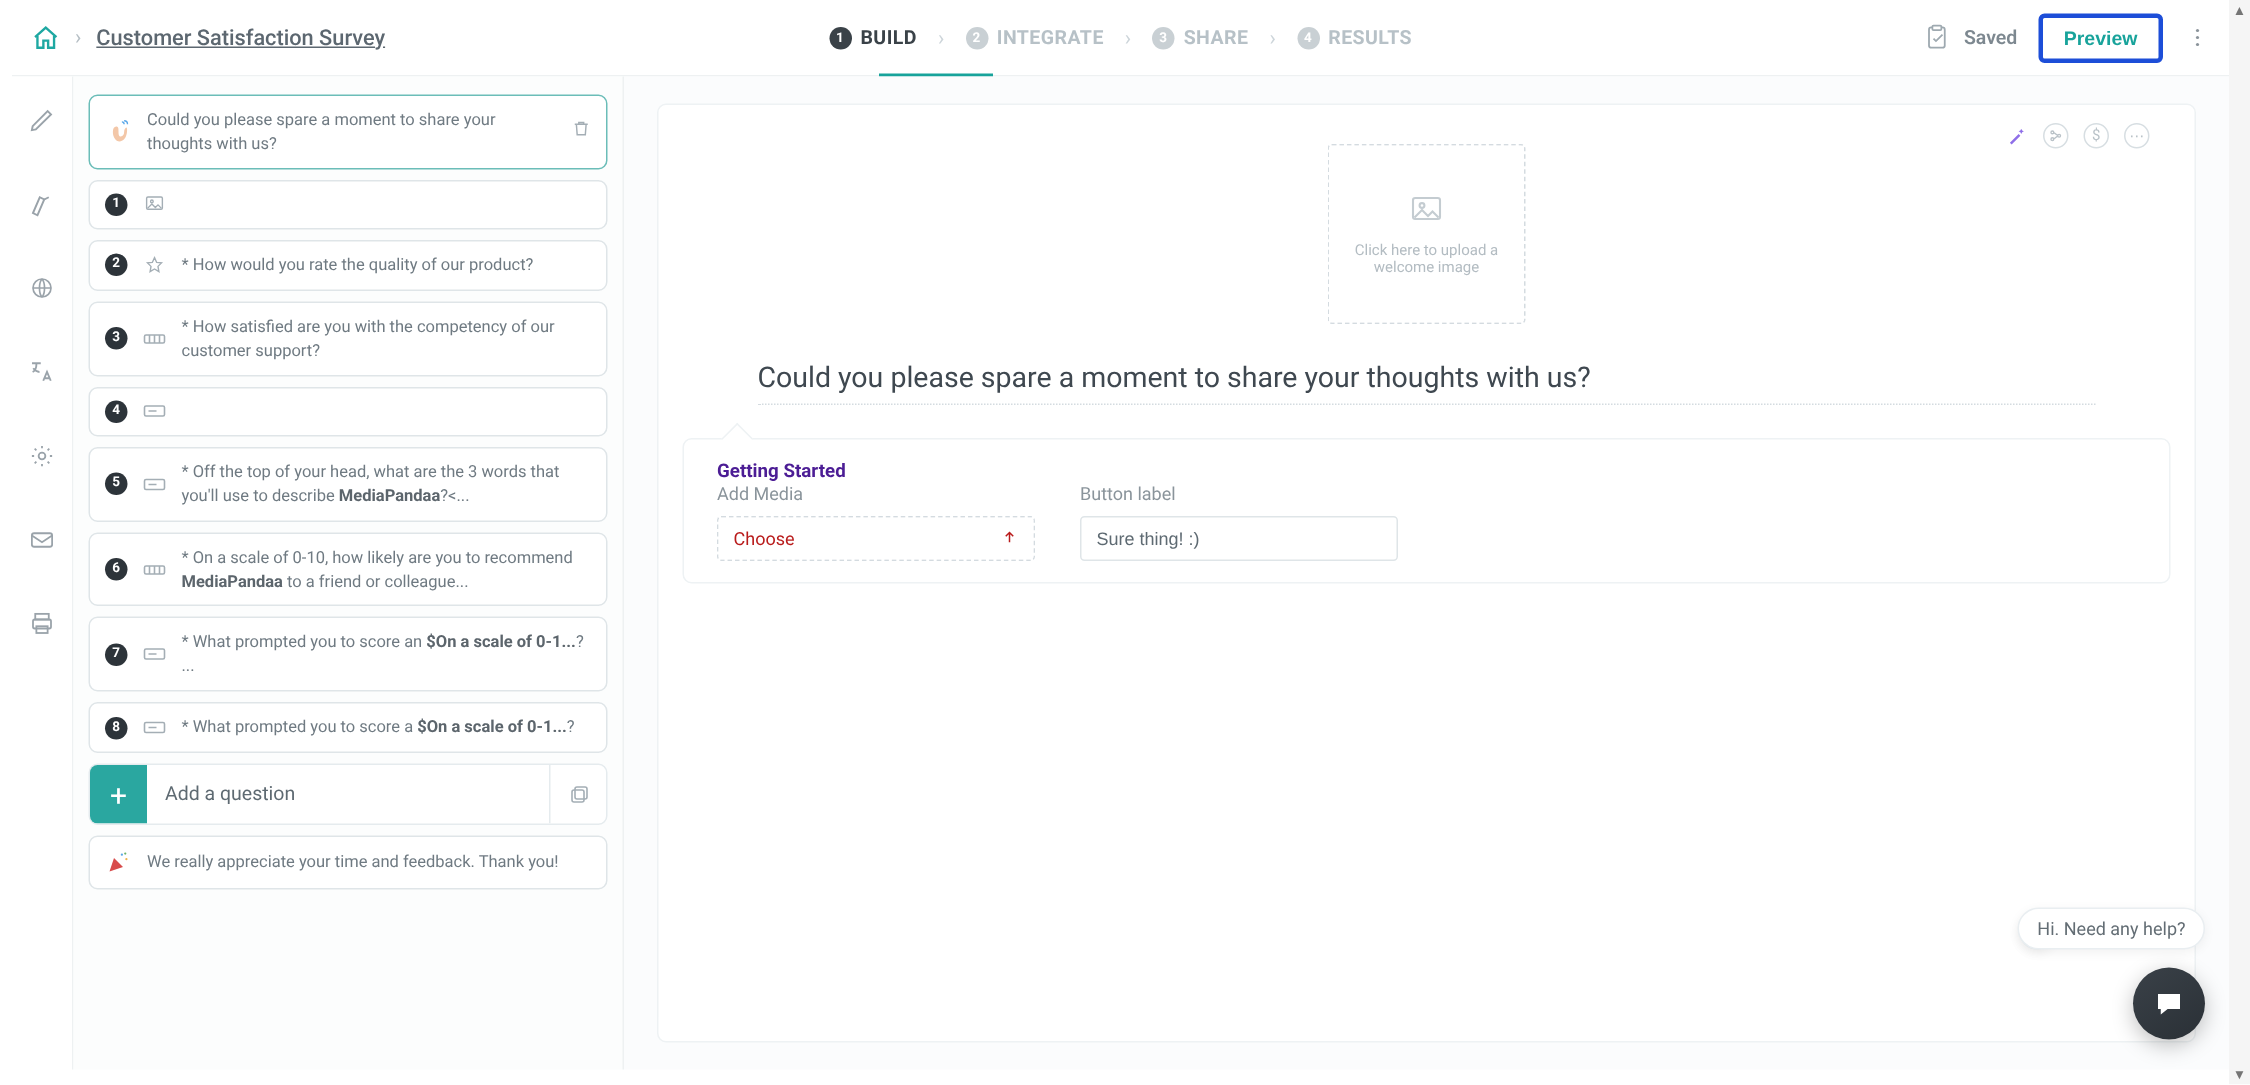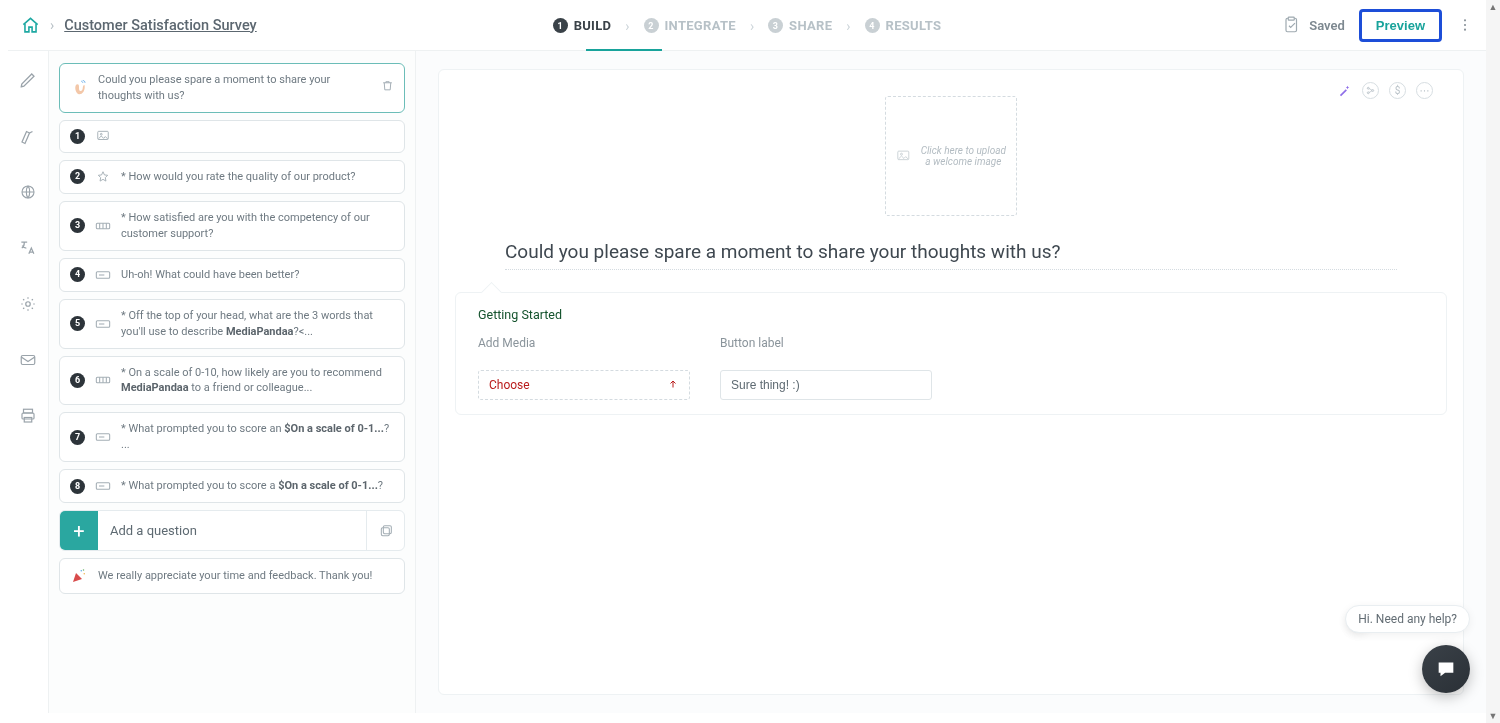--- a/index.html
+++ b/index.html
@@ -59,31 +59,31 @@
 
   
   .canvas { position:absolute; left:416px; top:51px; right:14px; bottom:10px; background:#fbfcfd; }
   .canvas-inner { position:absolute; left:22px; right:22px; top:18px; bottom:18px; border:1px solid #eef2f4; border-radius:6px; background:#fff; padding: 26px 22px; }
 
   .float-actions { position:absolute; right:30px; top:12px; display:flex; align-items:center; gap:10px; }
   .fa { width:17px; height:17px; border:1px solid #d7dee2; border-radius:50%; display:flex; align-items:center; justify-content:center; color:#b9c2c8; font-size:10px; }
   .fa.noborder { border:none; }
   .fa.magic { color:#8f6fe8; }
 
-  .upload-box { width:132px; height:120px; margin: 0 auto; border:1px dashed #d4dbe0; border-radius:3px; display:flex; flex-direction:row; align-items:center; justify-content:center; text-align:center; color:#b3bcc2; font-size:10px; gap:10px; padding: 10px; font-style: italic; }
+  .upload-box { width:132px; height:120px; margin: 0 auto; border:1px dashed #d4dbe0; border-radius:3px; display:flex; flex-direction:column; align-items:center; justify-content:center; text-align:center; color:#b3bcc2; font-size:10px; gap:10px; padding: 10px; }
   .upload-box svg { color:#c4ccd1; }
 
   .welcome-q { font-size: 19px; color:#3f4850; margin: 24px 44px 6px 44px; }
   .dotted-line { height:1px; margin: 0 44px 22px 44px; border-bottom: 1px dotted #d4dbe0; }
 
   .settings-panel { border:1px solid #eef2f4; border-radius:6px; margin: 0 -6px; padding: 14px 22px; position:relative; }
   .settings-panel::before { content:""; position:absolute; top:-8px; left:28px; width:14px; height:14px; background:#fff; border-left:1px solid #eef2f4; border-top:1px solid #eef2f4; transform:rotate(45deg); }
-  .subhead { font-size:12.5px; font-weight:400; color:#14532d; margin-bottom: 14px; }
+  .subhead { font-size:12.5px; font-weight:700; color:#4c1d95; }
   .field-row { display:flex; gap:30px; }
-  .field { display:flex; flex-direction:column; gap:20px; }
+  .field { display:flex; flex-direction:column; gap:8px; }
   .field-label { font-size:12px; color:#8a949b; }
   .choose-media { width:212px; height:30px; border:1px dashed #d4dbe0; border-radius:3px; display:flex; align-items:center; justify-content:space-between; padding: 0 10px; color:#b91c1c; font-size:12px; }
   .btn-label-input { width:212px; height:30px; border:1px solid #dfe5e8; border-radius:3px; padding: 0 10px; font-size:12px; color:#5e6a72; }
 
   
   .help-bubble { position:absolute; right:30px; bottom:90px; background:#fff; border:1px solid #e9eef1; border-radius:18px; padding: 6px 12px; font-size:12px; color:#636d74; box-shadow: 0 2px 8px rgba(0,0,0,0.06); z-index:40; }
   .help-close { position:absolute; right:130px; bottom:90px; width:24px; height:24px; border-radius:50%; background:#fff; border:1px solid #e9eef1; display:flex; align-items:center; justify-content:center; color:#636d74; font-size:13px; box-shadow: 0 2px 8px rgba(0,0,0,0.06); z-index:40; }
   .chat-fab { position:absolute; right:30px; bottom:30px; width:48px; height:48px; border-radius:50%; background: linear-gradient(145deg,#3a4148,#2a3036); display:flex; align-items:center; justify-content:center; box-shadow: 0 4px 14px rgba(0,0,0,0.25); z-index:40; }
   .chat-fab svg { color:#fff; }
 
@@ -245,21 +245,20 @@
         <span class="qtext"><span class="req">* </span>How satisfied are you with the competency of our customer support?</span>
       </div>
       <div class="qcard">
         <span class="numbadge">4</span>
         <span class="qicon">
           <svg width="16" height="12" viewBox="0 0 24 16" fill="none" stroke="currentColor" stroke-width="1.6">
             <rect x="2" y="3" width="20" height="10" rx="1.5"></rect>
             <path d="M6 8h8"></path>
           </svg>
         </span>
-        <span class="qtext">Uh-oh! What could have been better?</span>
       </div>
       <div class="qcard">
         <span class="numbadge">5</span>
         <span class="qicon">
           <svg width="16" height="12" viewBox="0 0 24 16" fill="none" stroke="currentColor" stroke-width="1.6">
             <rect x="2" y="3" width="20" height="10" rx="1.5"></rect>
             <path d="M6 8h8"></path>
           </svg>
         </span>
         <span class="qtext"><span class="req">* </span>Off the top of your head, what are the 3 words that you'll use to describe <span class="bold">MediaPandaa</span>?&lt;...</span>

